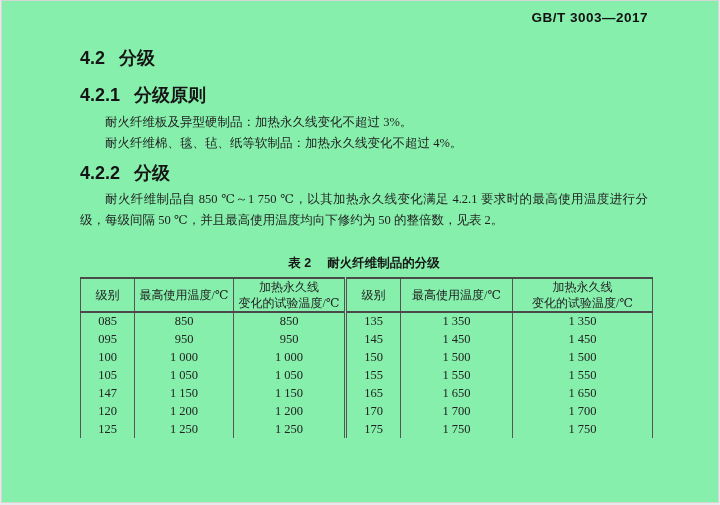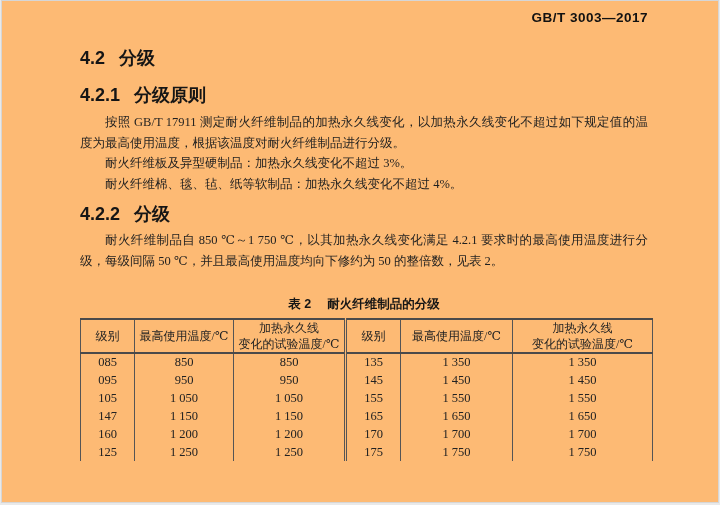--- a/index.html
+++ b/index.html
@@ -1,21 +1,21 @@
 <!DOCTYPE html>
 <html><head>
 <meta charset="utf-8">
 <style>
   html, body { margin: 0; padding: 0; background: #e9e9e9; }
   .page {
     position: relative;
     width: 718px;
     height: 503px;
     margin: 0 auto;
-    background: #fdba74;
+    background: #86efac;
     border: 1px solid #d6d6d6;
     overflow: hidden;
     font-family: "Liberation Serif", "DejaVu Serif", serif;
     color: #1f1f1f;
     box-sizing: border-box;
   }
   .content {
     padding: 8px 70px 0 78px;
   }
   .doc-header {
@@ -98,21 +98,20 @@
 
     <div class="heading h-42">
       <span class="h-num">4.2</span><span>分级</span>
     </div>
 
     <div class="heading h-421">
       <span class="h-num">4.2.1</span><span>分级原则</span>
     </div>
 
     <div class="body-block">
-      <div class="para-indent">按照 GB/T 17911 测定耐火纤维制品的加热永久线变化，以加热永久线变化不超过如下规定值的温度为最高使用温度，根据该温度对耐火纤维制品进行分级。</div>
       <div class="para-indent">耐火纤维板及异型硬制品：加热永久线变化不超过 3%。</div>
       <div class="para-indent">耐火纤维棉、毯、毡、纸等软制品：加热永久线变化不超过 4%。</div>
     </div>
 
     <div class="heading h-422">
       <span class="h-num">4.2.2</span><span>分级</span>
     </div>
 
     <div class="body-block p-422">
       <div class="para-indent">耐火纤维制品自 850 ℃～1 750 ℃，以其加热永久线变化满足 4.2.1 要求时的最高使用温度进行分级，每级间隔 50 ℃，并且最高使用温度均向下修约为 50 的整倍数，见表 2。</div>
@@ -158,37 +157,45 @@
         </tr>
         <tr>
           <td>095</td>
           <td>950</td>
           <td class="split">950</td>
           <td>145</td>
           <td>1 450</td>
           <td>1 450</td>
         </tr>
         <tr>
+          <td>100</td>
+          <td>1 000</td>
+          <td class="split">1 000</td>
+          <td>150</td>
+          <td>1 500</td>
+          <td>1 500</td>
+        </tr>
+        <tr>
           <td>105</td>
           <td>1 050</td>
           <td class="split">1 050</td>
           <td>155</td>
           <td>1 550</td>
           <td>1 550</td>
         </tr>
         <tr>
           <td>147</td>
           <td>1 150</td>
           <td class="split">1 150</td>
           <td>165</td>
           <td>1 650</td>
           <td>1 650</td>
         </tr>
         <tr>
-          <td>160</td>
+          <td>120</td>
           <td>1 200</td>
           <td class="split">1 200</td>
           <td>170</td>
           <td>1 700</td>
           <td>1 700</td>
         </tr>
         <tr>
           <td>125</td>
           <td>1 250</td>
           <td class="split">1 250</td>

